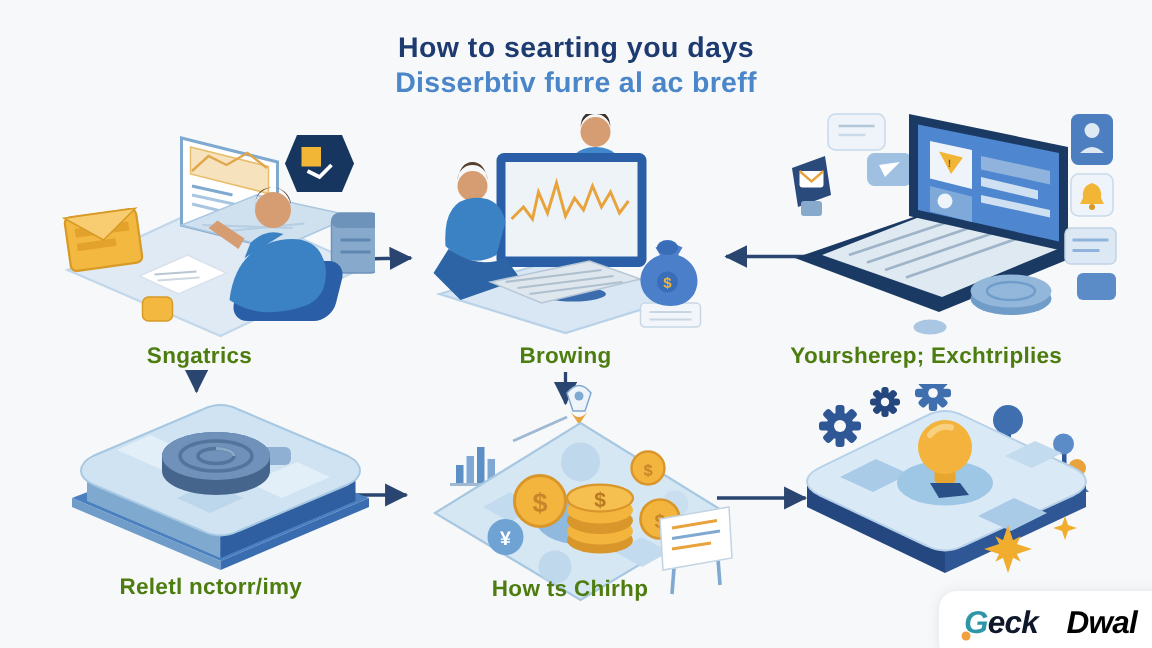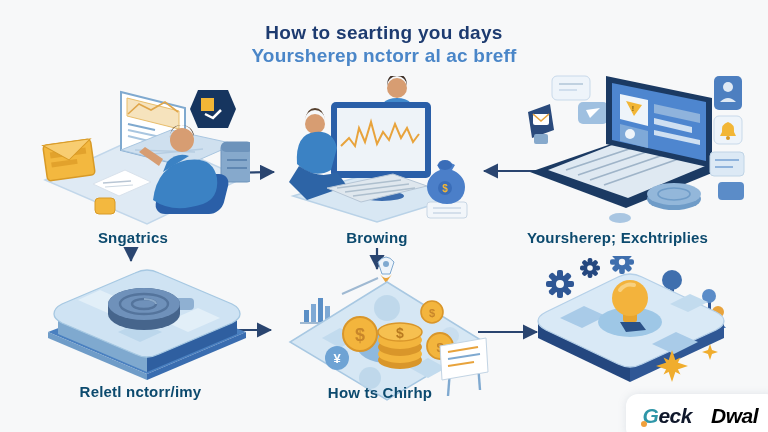--- a/index.html
+++ b/index.html
@@ -3,21 +3,21 @@
 <meta charset="utf-8">
 <style>
   html,body{margin:0;padding:0;}
   body{font-family:"Liberation Sans",sans-serif;background:#e8e8e8;}
   .stage{position:relative;width:768px;height:432px;background:#f7f8f9;overflow:hidden;}
   
   .hdr{position:absolute;top:0;left:0;width:768px;text-align:center;}
   .hdr h1{margin:22px 0 0 0;font-size:19px;font-weight:bold;color:#1d3b70;letter-spacing:.3px;}
   .hdr h2{margin:1px 0 0 0;font-size:19px;font-weight:bold;color:#4a86c8;letter-spacing:.2px;}
   
-  .lbl{position:absolute;text-align:center;font-size:15px;font-weight:bold;color:#0c4a6e;letter-spacing:.2px;}
+  .lbl{position:absolute;text-align:center;font-size:15px;font-weight:bold;color:#4d7c0f;letter-spacing:.2px;}
   .l1{top:229px;left:38px;width:190px;}
   .l2{top:229px;left:297px;width:160px;}
   .l3{top:229px;left:500px;width:235px;}
   .l4{top:383px;left:43px;width:195px;}
   .l5{top:384px;left:288px;width:184px;}
   .l6{top:384px;left:515px;width:210px;}
   
   .illus{position:absolute;}
   .p1{top:82px;left:35px;}
   .p2{top:76px;left:275px;}
@@ -35,21 +35,21 @@
   .wm .lgdot{position:absolute;left:-2px;bottom:1px;width:6px;height:6px;border-radius:50%;background:#f0a03c;}
   svg text{font-family:"Liberation Sans",sans-serif;font-weight:bold;}
 </style>
 </head>
 <body>
 
 <div class="stage">
 
   <div class="hdr">
     <h1>How to searting you days</h1>
-    <h2>Yoursherep nctorr al ac breff</h2>
+    <h2>Disserbtiv furre al ac breff</h2>
   </div>
 
   <svg class="arrows" width="768" height="432" viewBox="0 0 768 432">
     <defs>
       <marker id="ah" markerWidth="9" markerHeight="9" refX="6.5" refY="3.5" orient="auto">
         <path d="M0,0 L7,3.5 L0,7 Z" fill="#2a4570"></path>
       </marker>
     </defs>
     <g stroke="#2a4570" stroke-width="2.2" fill="none">
       <path d="M222,173 L274,172" marker-end="url(#ah)"></path>

